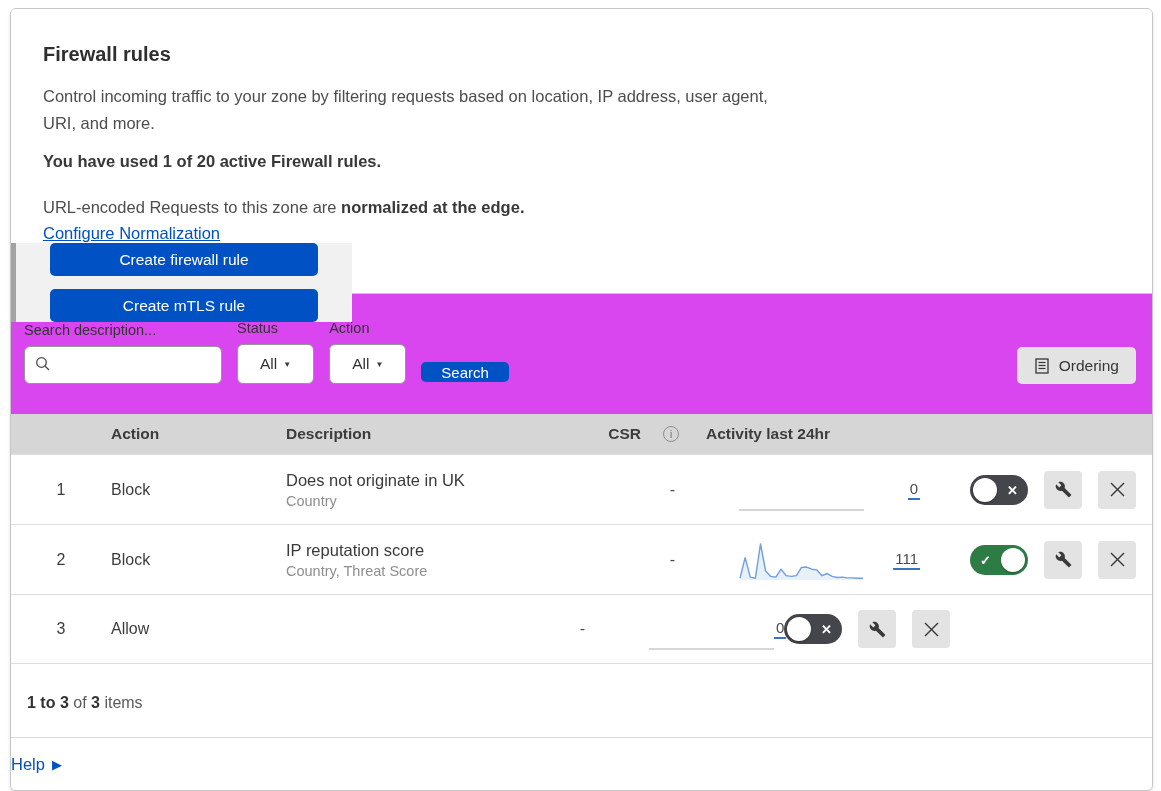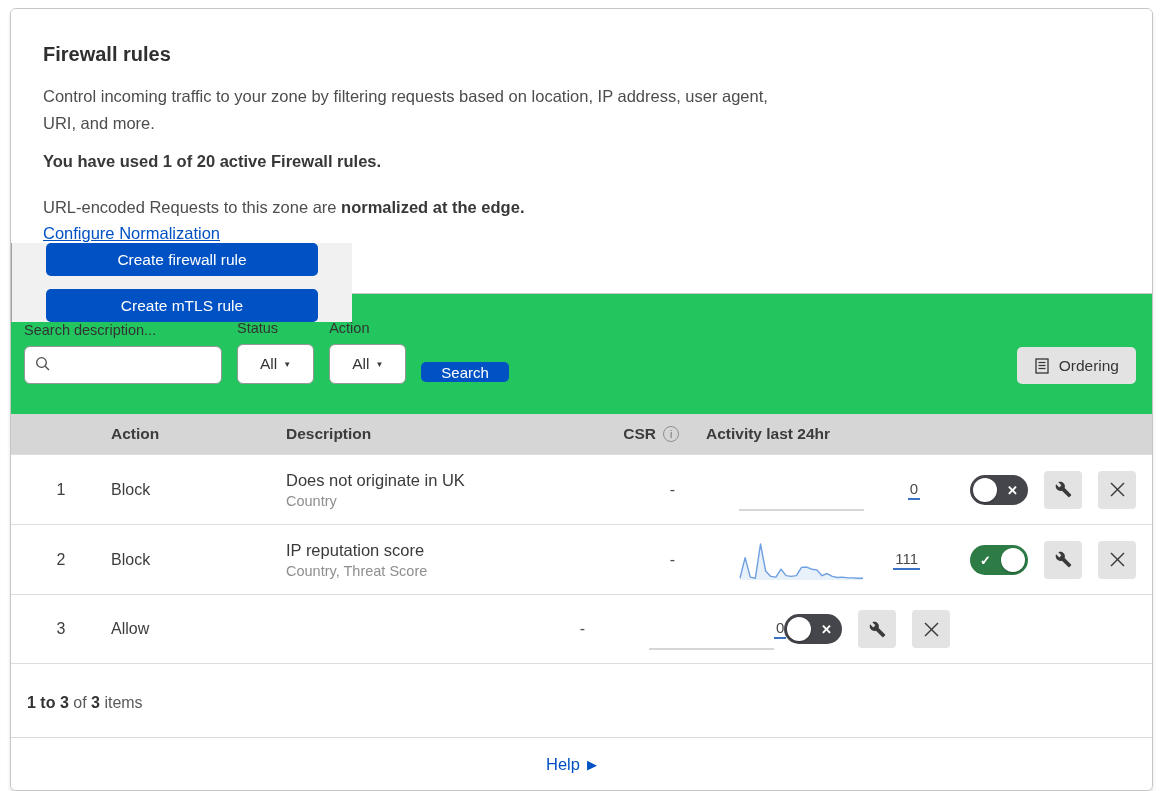--- a/index.html
+++ b/index.html
@@ -17,48 +17,48 @@
   .top-band { display:flex; height:285px; border-bottom:1px solid #c9c9c9;flex-direction:column; }
   .intro { flex:1; padding:34px 44px 0 32px; background:#fff; }
   .intro h1 { font-size:20px; font-weight:700; color:#2f2f2f; margin-bottom:17px; }
   .intro .desc { font-size:16.5px; color:#4d4d4d; line-height:1.62; max-width:730px; }
   .intro .usage { font-size:16.5px; color:#383838; font-weight:700; margin-top:16px; }
   .intro .norm { font-size:16.5px; color:#4d4d4d; margin-top:27px; }
   .intro .norm b { color:#383838; }
   .intro .norm-link { display:inline-block; margin-top:7px; font-size:16.5px;
     color:#0051c3; text-decoration:underline; cursor:pointer; }
 
-  .actions-panel { width:341px; background:#f1f1f1; border-left:1px solid #a3a3a3;
+  .actions-panel { width:341px; background:#f1f1f1; border-left:5px solid #a3a3a3;
     display:flex; flex-direction:column; justify-content:center; gap:13px; padding:0 34px; }
   .btn-primary { display:block; width:100%; height:33px; background:#0051c3; color:#fff;
     border:none; border-radius:5px; font-size:15.5px; font-family:inherit; cursor:pointer; }
 
   
-  .filter-bar { height:120px; display:flex; align-items:flex-end; padding:0 16px 30px 13px; background:#22c55e; }
+  .filter-bar { height:120px; display:flex; align-items:flex-end; padding:0 16px 30px 13px; background:#d946ef; }
   .filter-group { display:flex; flex-direction:column; margin-right:15px; }
   .filter-group label { font-size:14.5px; color:#333; margin-bottom:8px; }
   .search-box { position:relative; width:198px; height:38px; }
   .search-box input { width:100%; height:100%; border:1px solid #979797; border-radius:6px;
     padding:0 10px 0 36px; font-size:15px; font-family:inherit; color:#333; outline:none; }
   .search-box .mag { position:absolute; left:11px; top:10px; }
   .dropdown { height:40px; background:#fff; border:1px solid #979797; border-radius:6px;
     display:flex; align-items:center; gap:6px; padding:0 22px; font-size:15.5px; color:#333;
     font-family:inherit; cursor:pointer; }
   .dd-arrow { font-size:8px; color:#3a3a3a; }
   .search-btn { height:20px; padding:0 20px; background:#0051c3; color:#fff; border:none;
     border-radius:5px; font-size:15px; font-family:inherit; cursor:pointer; margin-bottom:2px; }
   .ordering-btn { margin-left:auto; height:37px; padding:0 17px; background:#e3e3e3; border:none;
     border-radius:5px; display:flex; align-items:center; gap:9px; font-size:15.5px; color:#363636;
     font-family:inherit; cursor:pointer; }
 
   
   .t-row { display:grid; grid-template-columns:100px 175px 315px 90px 275px 1fr; align-items:center; }
   .t-head { height:40px; background:#d6d6d6; font-weight:700; font-size:15.5px; color:#3c3c3c; }
   .t-head .cell { display:flex; align-items:center; }
-  .h-csr { justify-content:flex-end; padding-right:12px; gap:7px; }
+  .h-csr { justify-content:flex-end; padding-right:12px; gap:22px; }
   .h-activity { padding-left:15px; }
   .info { width:16px; height:16px; border:1px solid #8f8f8f; border-radius:50%; font-size:10px;
     color:#6e6e6e; display:inline-flex; align-items:center; justify-content:center; font-weight:400;
     cursor:pointer; }
 
   .t-body .t-row { height:70px; border-top:1px solid #dedede; background:#fff; }
   .t-body .t-row:last-child { border-bottom:1px solid #dedede; }
   .c-priority { text-align:center; font-size:16px; color:#3d3d3d; }
   .c-action { font-size:16px; color:#3d3d3d; }
   .desc-main { font-size:16.5px; color:#3a3a3a; }
@@ -83,21 +83,21 @@
   .toggle.off .t-x { display:block; right:10px; }
 
   .icon-btn { width:38px; height:38px; background:#e3e3e3; border:none; border-radius:4px;
     display:flex; align-items:center; justify-content:center; cursor:pointer; }
 
   
   .items-bar { height:74px; padding:30px 16px 0; font-size:16px; background:#fff;
     border-bottom:1px solid #d9d9d9; }
   .items-bar b { color:#333; }
   .items-bar span { color:#5a5a5a; white-space:pre;margin-top:26px; }
-  .help-bar { height:52px; display:flex; align-items:center; justify-content:center;
+  .help-bar { height:52px; display:flex; align-items:center; justify-content:flex-start;
     padding-right:20px; background:#fff; }
   .help-link { display:flex; align-items:center; gap:7px; color:#0051c3; font-size:16.5px;
     text-decoration:none; cursor:pointer; }
   .help-arrow { font-size:13px; }
 </style>
 </head>
 <body>
 
 <div class="card">
 

